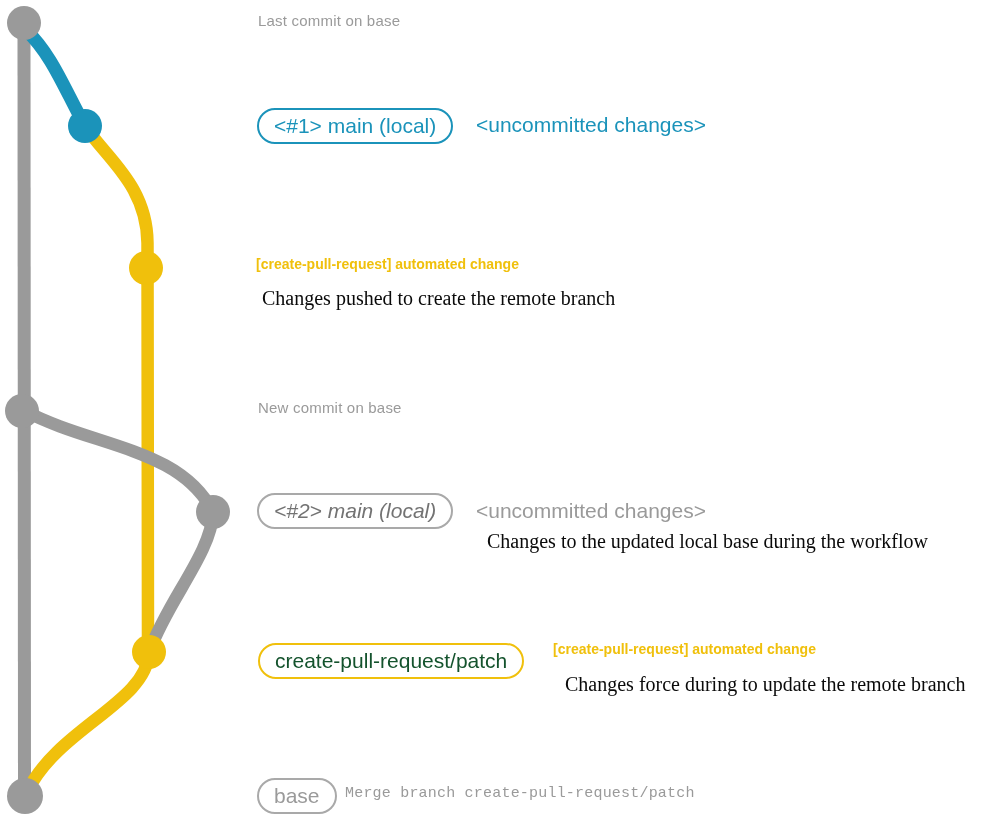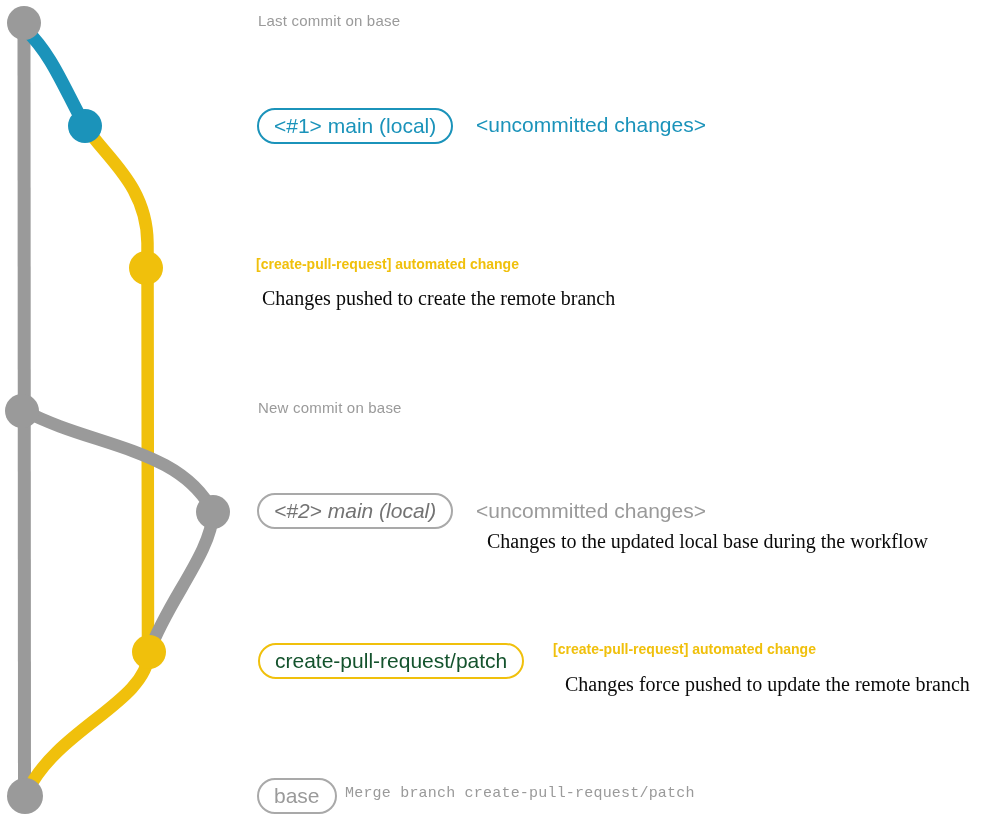--- a/index.html
+++ b/index.html
@@ -66,18 +66,18 @@
   <div class="abs note" style="left:262px; top:287px;">Changes pushed to create the remote branch</div>
 
   <div class="abs heading" style="left: 258px; top: 399px; color: rgb(154, 154, 154);">New commit on base</div>
 
   <div class="abs pill" style="left: 257px; top: 493px; color: #737373; border-color: rgb(169, 169, 169); font-style: italic;">&lt;#2&gt; main (local)</div>
   <div class="abs status-text" style="left: 476px; top: 499px; color: rgb(154, 154, 154);">&lt;uncommitted changes&gt;</div>
   <div class="abs note" style="left:487px; top:530px;">Changes to the updated local base during the workflow</div>
 
   <div class="abs pill" style="left: 258px; top: 635px; color: #14532d; border-color: rgb(240, 192, 12); margin-top: 8px;">create-pull-request/patch</div>
   <div class="abs msg-text" style="left: 553px; top: 641px; color: rgb(240, 192, 12);">[create-pull-request] automated change</div>
-  <div class="abs note" style="left:565px; top:673px;">Changes force pushed to update the remote branch</div>
+  <div class="abs note" style="left:565px; top:673px;">Changes force during to update the remote branch</div>
 
   <div class="abs pill" style="left: 257px; top: 778px; color: rgb(154, 154, 154); border-color: rgb(169, 169, 169);">base</div>
   <div class="abs heading" style="left: 345px; top: 785px; color: rgb(154, 154, 154); font-family: Liberation Mono, monospace;">Merge branch create-pull-request/patch</div>
 
 </div>
 
 </body></html>

